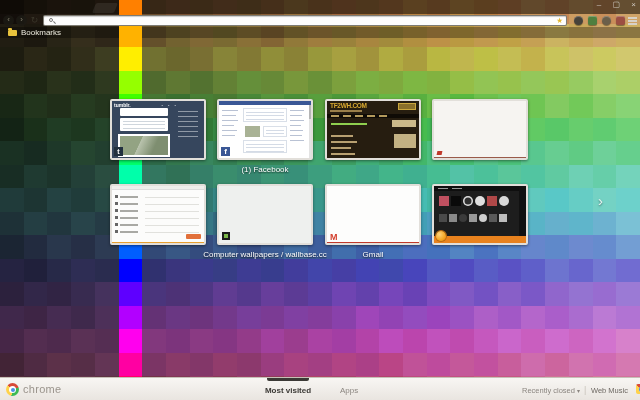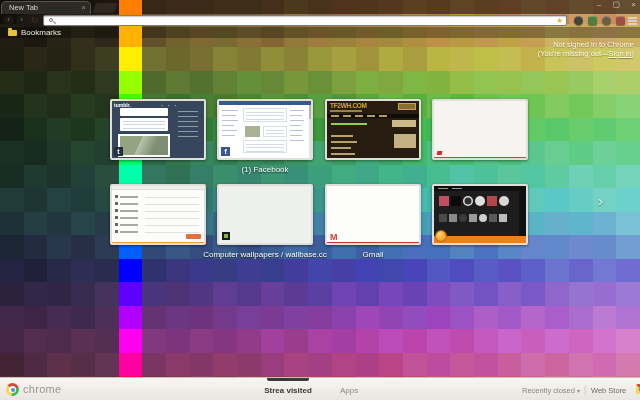--- a/index.html
+++ b/index.html
@@ -618,24 +618,20 @@
       <div style="left: 497.778px; top: 376.471px; width: 24.3037px; height: 24.1294px; background: rgb(198, 87, 131);"></div>
       <div style="left: 521.481px; top: 376.471px; width: 24.3037px; height: 24.1294px; background: rgb(203, 101, 149);"></div>
       <div style="left: 545.185px; top: 376.471px; width: 24.3037px; height: 24.1294px; background: rgb(208, 115, 150);"></div>
       <div style="left: 568.889px; top: 376.471px; width: 24.3037px; height: 24.1294px; background: rgb(207, 107, 152);"></div>
       <div style="left: 592.593px; top: 376.471px; width: 24.3037px; height: 24.1294px; background: rgb(212, 121, 153);"></div>
       <div style="left: 616.296px; top: 376.471px; width: 24.3037px; height: 24.1294px; background: rgb(210, 114, 155);"></div>
     </div>
   <div class="shade fl"></div>
   <div class="shade fr"></div>
 
-  <div class="tab">
-    <span>New Tab</span>
-    <span class="tab-close">×</span>
-  </div>
   <div class="newtab-btn"></div>
   <div class="win-controls">
     <span>–</span>
     <span>▢</span>
     <span>×</span>
   </div>
 
   <div class="navbtn back">‹</div>
   <div class="navbtn fwd">›</div>
   <div class="navbtn reload">↻</div>
@@ -652,24 +648,20 @@
       <i></i>
       <i></i>
     </div>
 
   <div class="bshade bl"></div>
   <div class="bshade br"></div>
   <div class="bm">
     <span class="folder-icon"></span><span>Bookmarks</span>
   </div>
 
-  <div class="signin">
-    <span>Not signed in to Chrome</span><br>
-    <span>(You're missing out—</span><span class="link">Sign in</span><span>)</span>
-  </div>
 
   <div class="tile p11">
     <div class="shot sh-tumblr">
       <span class="logo">tumblr.</span>
       <span class="dots">• • •</span>
       <div class="toolbox"><i></i><i></i><i></i><i></i><i></i><i></i><i></i></div>
       <div class="post">
           <i></i>
           <i></i>
           <i></i>
@@ -826,19 +818,19 @@
   <div class="tlabel l12">(1) Facebook</div>
   <div class="tlabel l23">Gmail</div>
   <div class="tlabel l22">Computer wallpapers / wallbase.cc</div>
 
   <div class="chevron">›</div>
 
   <div class="footer">
     <span class="clogo"></span>
     <span class="brand">chrome</span>
     <div class="mv-ind"></div>
-    <span class="mv">Strea visited</span>
+    <span class="mv">Most visited</span>
     <span class="apps">Apps</span>
     <span class="recent"><span>Recently closed</span><span class="caret">▾</span></span>
     <span class="fsep">|</span>
-    <span class="webstore"><span>Web Store</span><span class="ws-icon"></span></span>
+    <span class="webstore"><span>Web Music</span><span class="ws-icon"></span></span>
   </div>
 </div>
 
 </body></html>

